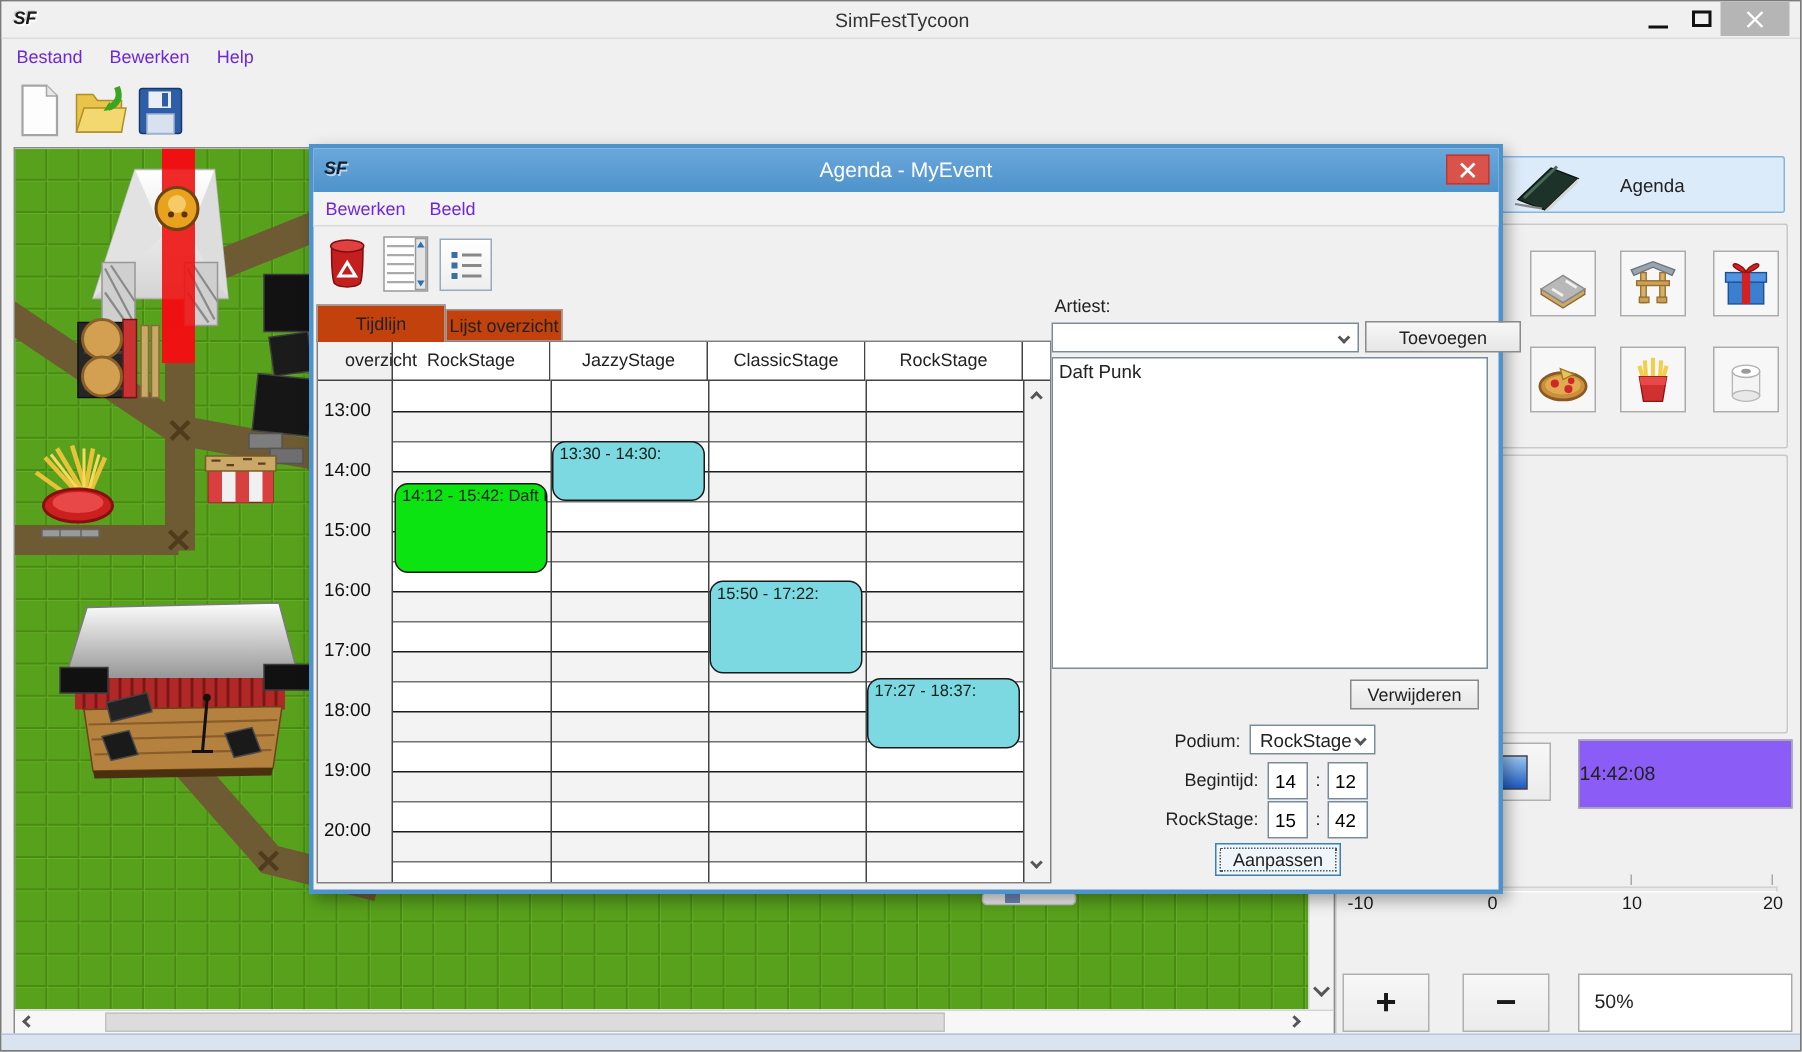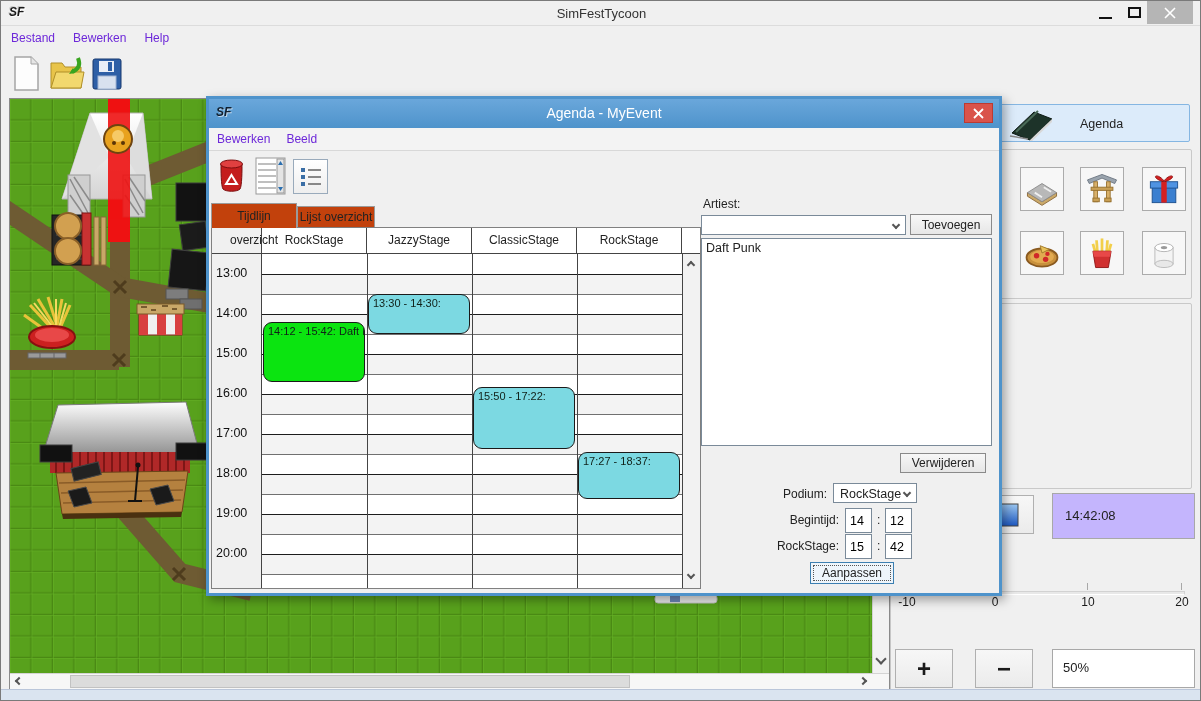--- a/index.html
+++ b/index.html
@@ -39,21 +39,21 @@
   .sidebar { left:889px; top:97px; width:312px; height:591px; background:#f0f0f0; border-left:1px solid #c6c6c6; }
   .agenda-item { left:108px; top:6px; width:191px; height:38px; background:#dcebfa;
                  border:1px solid #85b6e2; border-radius:2px; display:flex; align-items:center; }
   .agenda-item span.lbl { margin-left:18px; font-size:12.5px; }
   .groupbox { border:1px solid #c9c9c9; border-radius:2px; background:#f0f0f0; }
   .shop-btn { width:44px; height:44px; background:#f7f7f7; border:1px solid #ababab;
               display:flex; align-items:center; justify-content:center; }
   .panel-btn { background:linear-gradient(#f7f7f7,#ebebeb); border:1px solid #b0b0b0;
                display:flex; align-items:center; justify-content:center; }
   .clock-box { left:161px; top:395px; width:143px; height:46px; border:1px solid #a8a8a8;
-               font-size:13px; line-height:44px; padding-left:12px; background:#c4b5fd; }
+               font-size:13px; line-height:44px; background:#8b5cf6; }
   .slider-track { left:11px; top:493px; width:283px; height:4px; background:#e8e8e8;
                   border:1px solid #d2d2d2; border-bottom-color:#fff; }
   .tickmark { width:1px; height:7px; background:#a8a8a8; top:485px; }
   .tick-label { top:497px; width:40px; text-align:center; font-size:12px; color:#1a1a1a; }
   .zoom-btn { width:58px; height:39px; font-weight:bold; font-size:24px; color:#1a1a1a; line-height:34px; }
   .zoom-display { left:161px; top:551px; width:143px; height:39px; background:#fff; border:1px solid #a8a8a8;
                   font-size:13px; padding:10px 0 0 10px; }
   .statusbar { left:0; top:688px; width:1201px; height:13px; background:#dae4f0; border-top:1px solid #bac6da; }
 
   
@@ -482,21 +482,21 @@
       <div class="abs g-vscroll">
         <span class="abs chev up small" style="left:5px;top:8px;"></span>
         <span class="abs chev down small" style="left:5px;top:318px;"></span>
       </div>
     </div>
 
     <span class="abs label" style="left:494px;top:98px;">Artiest:</span>
     <div class="abs combo" style="left:492px;top:116px;width:205px;height:20px;">
       <span></span>
       <span class="chev down small"></span></div>
-    <div class="abs btn" style="left:701px;top:115px;width:82px;height:21px;line-height:20px;">Toevoegen</div>
+    <div class="abs btn" style="left:701px;top:115px;width:104px;height:21px;line-height:20px;">Toevoegen</div>
     <div class="abs listbox" style="left:492px;top:139px;width:291px;height:208px;">
         <div class="list-item">Daft Punk</div>
       </div>
 
     <div class="abs btn" style="left:691px;top:354px;width:86px;height:20px;line-height:19px;">Verwijderen</div>
 
     <span class="abs label" style="left:556px;top:388px;width:62px;text-align:right;">Podium:</span>
     <div class="abs combo" style="left:624px;top:384px;width:84px;height:20px;padding:3px 0 0 6px;font-size:12.5px;">
       <span>RockStage</span>
       <span class="chev down small"></span></div>

